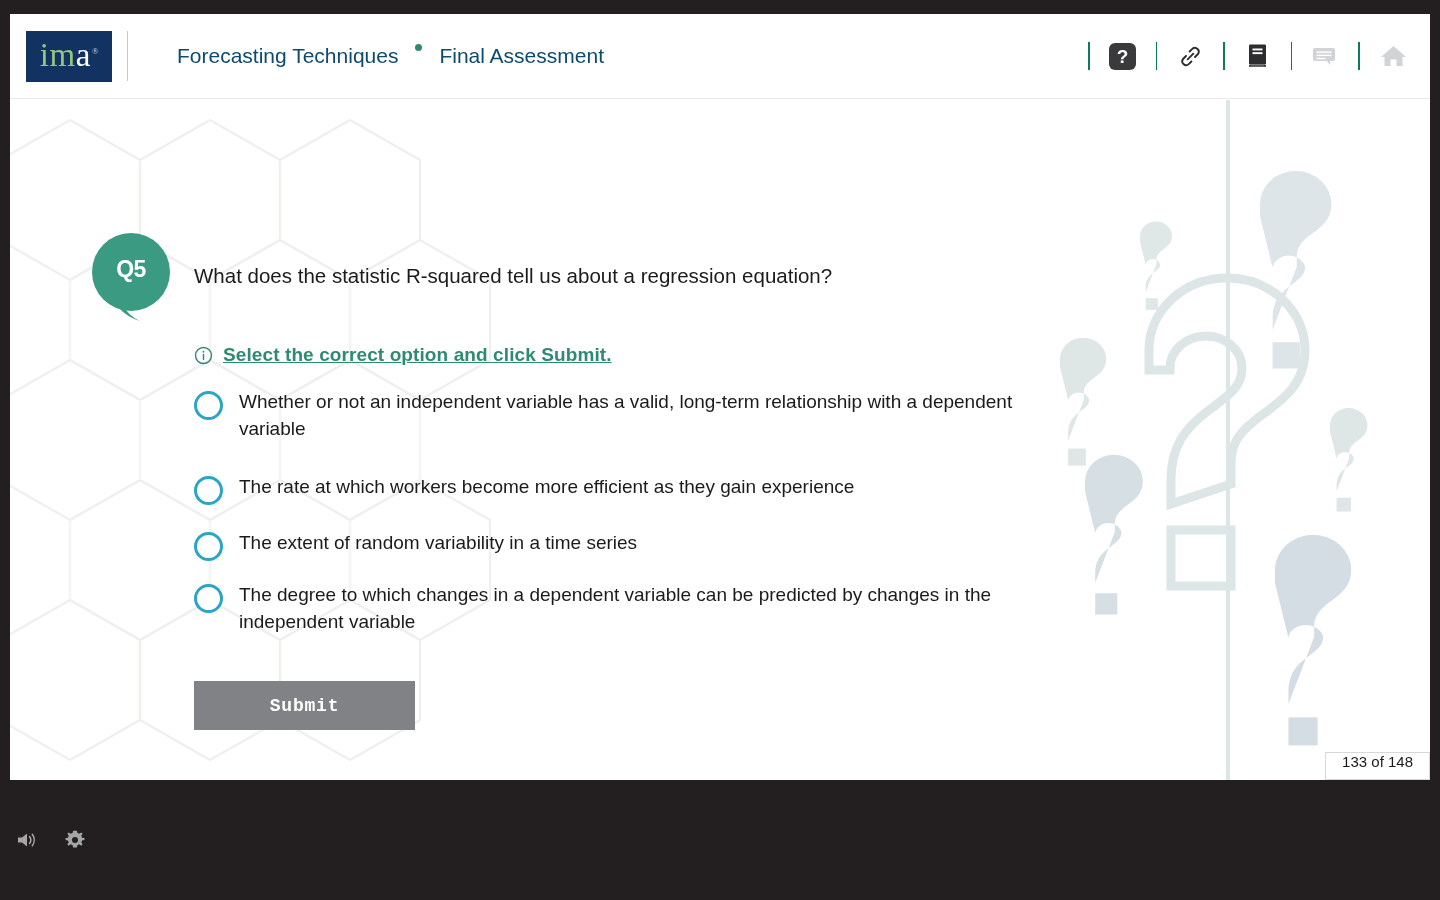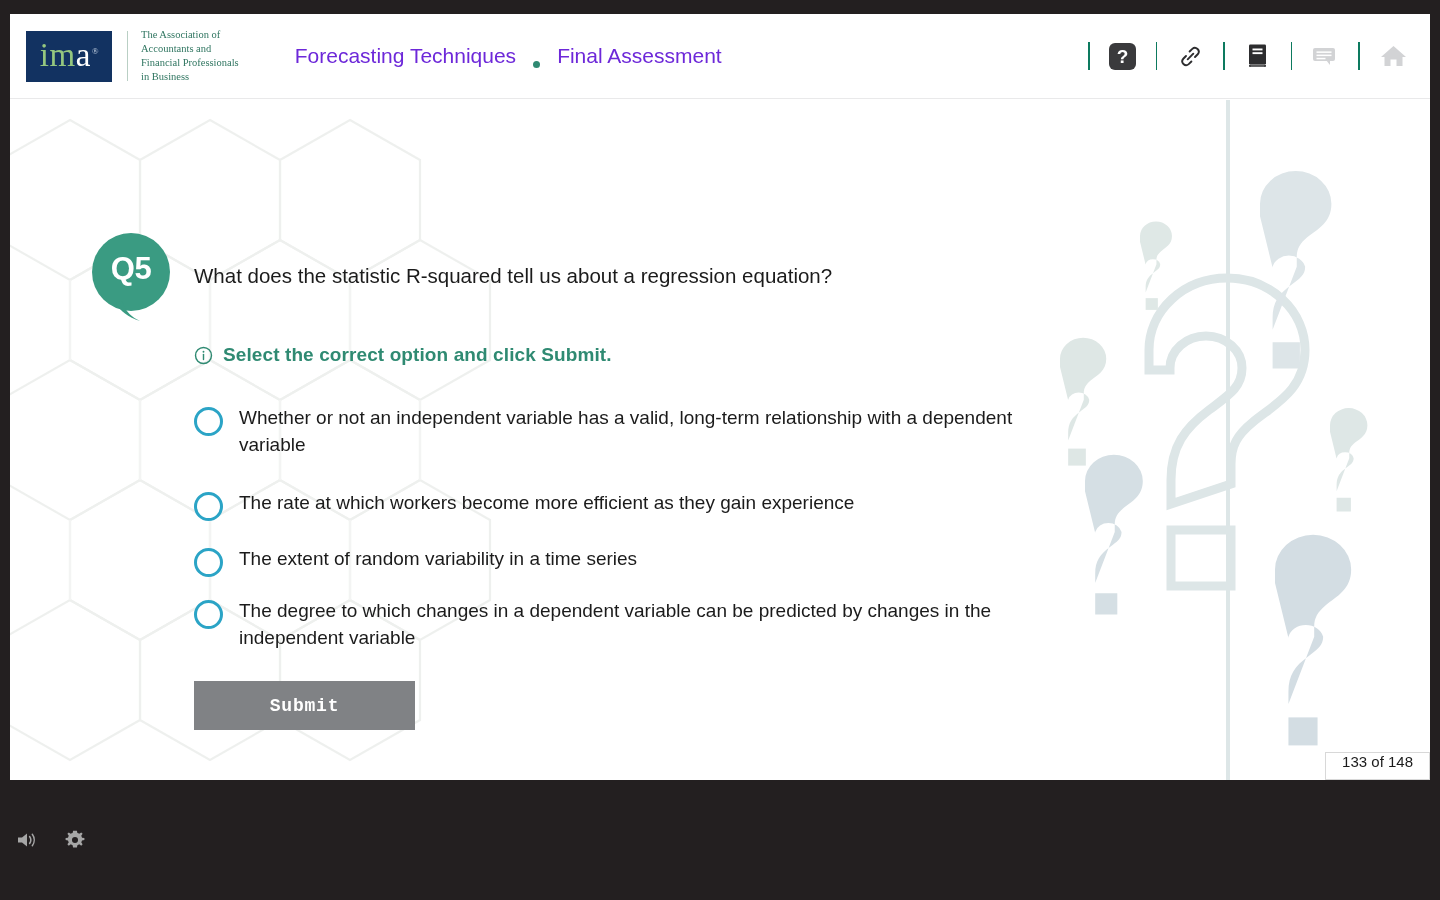--- a/index.html
+++ b/index.html
@@ -52,23 +52,23 @@
     width: 1px; height: 50px; background: #b9cfc4;
     margin: 0 13px 0 15px;
   }
   #logo-tagline {
     font-family: "Liberation Serif", serif;
     font-size: 10.5px; line-height: 1.32;
     color: #2f7560; white-space: pre-line;
   }
 
   #title-block {
-    display: flex; align-items: flex-end;
-    margin-left: 56px;
-    font-size: 21px; color: #6d28d9;
+    display: flex; align-items: flex-start;
+    margin-left: 36px;
+    font-size: 21px; color: #0c4a6e;
   }
   #title-dot {
     width: 7px; height: 7px; border-radius: 50%;
     background: #2f8a72; margin: 0 17px; display: inline-block;
   }
 
   #header-icons {
     margin-left: auto; margin-right: 20px;
     display: flex; align-items: center; height: 100%;
   }
@@ -99,43 +99,43 @@
   
   #q-badge {
     position: absolute; left: 82px; top: 133px;
     width: 78px; height: 78px;
   }
   #q-badge svg { position: absolute; left: 0; top: 0; }
   #q-badge-label {
     position: absolute; left: 0; top: 0;
     width: 78px; height: 72px;
     display: flex; align-items: center; justify-content: center;
-    color: #ffffff; font-size: 31px; font-weight: bold;
+    color: #ffffff; font-size: 23px; font-weight: bold;
     letter-spacing: -0.5px;
   }
 
   #q-text {
     position: absolute; left: 184px; top: 162px;
     width: 760px;
     font-size: 20.5px; color: #1b1b1b; line-height: 1.35;
   }
 
   #instruction {
     position: absolute; left: 184px; top: 244px;
     display: flex; align-items: center;
-    color: #2f8a72; font-weight: bold; font-size: 19px;
+    color: #2f8a72; font-weight: bold; font-size: 19px; text-decoration: underline;
   }
   #instruction-icon { margin-right: 10px; display: flex; }
   #instruction-text { letter-spacing: .1px; }
 
   
   #options { position: absolute; left: 184px; top: 288px; width: 880px; }
   .option {
     display: flex; align-items: flex-start;
-    margin-bottom: 20px; cursor: pointer; margin-top: 16px;
+    margin-bottom: 20px; cursor: pointer;
   }
   .option .radio {
     flex: 0 0 auto;
     width: 29px; height: 29px; border-radius: 50%;
     border: 3.5px solid #2ba4c6;
     background: #ffffff;
     margin-right: 16px; margin-top: 3px;
   }
   .option .otext {
     font-size: 19px; color: #1b1b1b; line-height: 1.42;
@@ -182,24 +182,20 @@
 
 <div id="player-frame">
 
   <div id="header">
 
     <div id="logo-block">
       <div id="logo-mark">
         <span id="logo-wordmark"><span class="g">i</span><span class="g">m</span><span class="w">a</span><span id="logo-reg">®</span></span>
       </div>
       <div id="logo-divider"></div>
-      <div id="logo-tagline">The Association of
-Accountants and
-Financial Professionals
-in Business</div>
     </div>
 
     <div id="title-block">
       <span>Forecasting Techniques</span>
       <span id="title-dot"></span>
       <span>Final Assessment</span>
     </div>
 
     <div id="header-icons">
       <div class="hdr-sep"></div>

